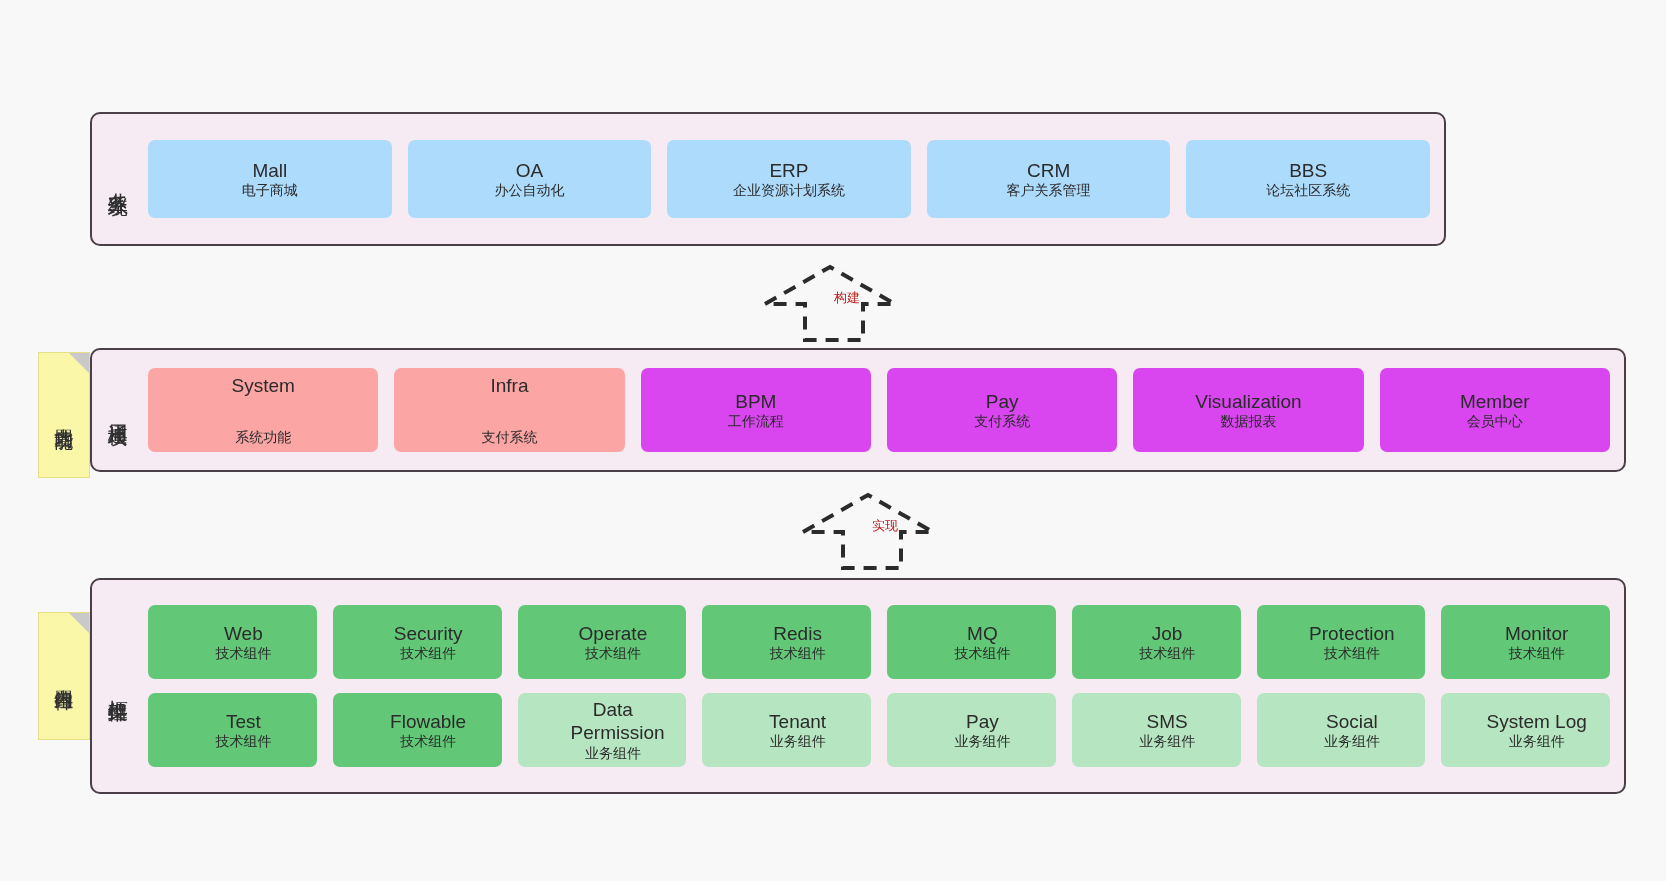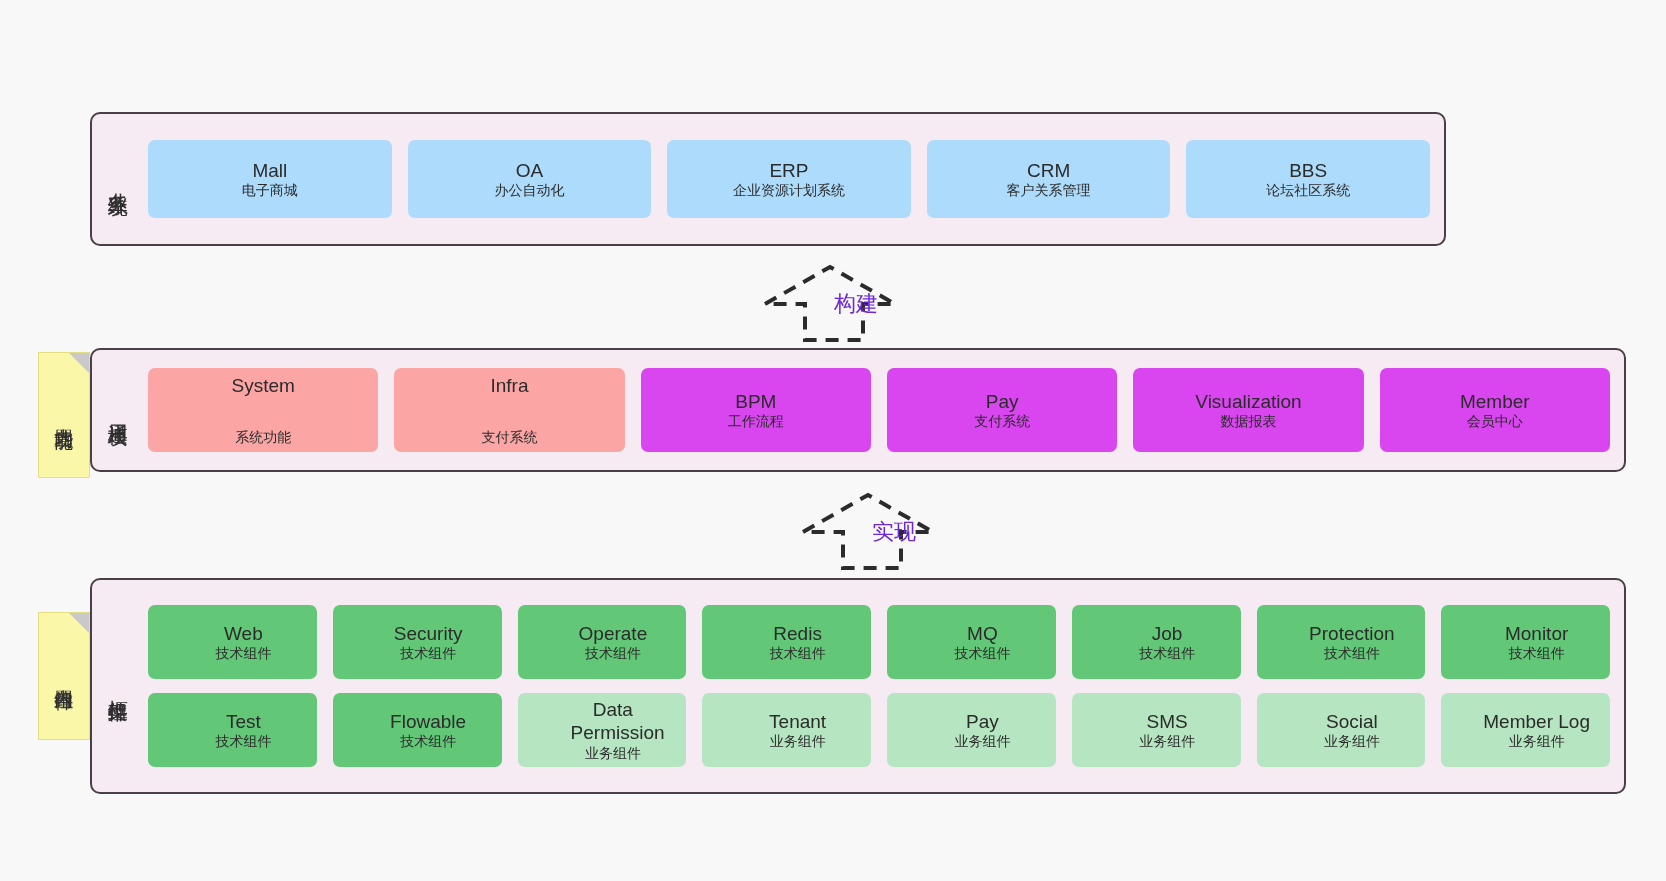--- a/index.html
+++ b/index.html
@@ -102,22 +102,22 @@
     border-top:20px solid #c9c9c9;
   }
 
   
   .arrow { position:absolute; }
   .arrow svg { display:block; overflow:visible; }
   .arrow-label {
     position:absolute;
     left:50%;
     transform:translateX(-50%);
-    font-size:22px;
-    color:#6d28d9;
+    font-size:13px;
+    color:#b91c1c;
     background:transparent;
     white-space:nowrap;
   }
 </style>
 </head>
 <body>
 
 <div class="canvas">
 
   <div class="layer" style="left:90px; top:112px; width:1356px; height:134px;">
@@ -264,21 +264,21 @@
         </div>
         <div class="node green-light h-comp">
           <span class="n-title">SMS</span>
           <span class="n-sub">业务组件</span>
         </div>
         <div class="node green-light h-comp">
           <span class="n-title">Social</span>
           <span class="n-sub">业务组件</span>
         </div>
         <div class="node green-light h-comp">
-          <span class="n-title">Member Log</span>
+          <span class="n-title">System Log</span>
           <span class="n-sub">业务组件</span>
         </div>
       </div>
 
     </div>
   </div>
 
 </div>
 
 </body></html>

